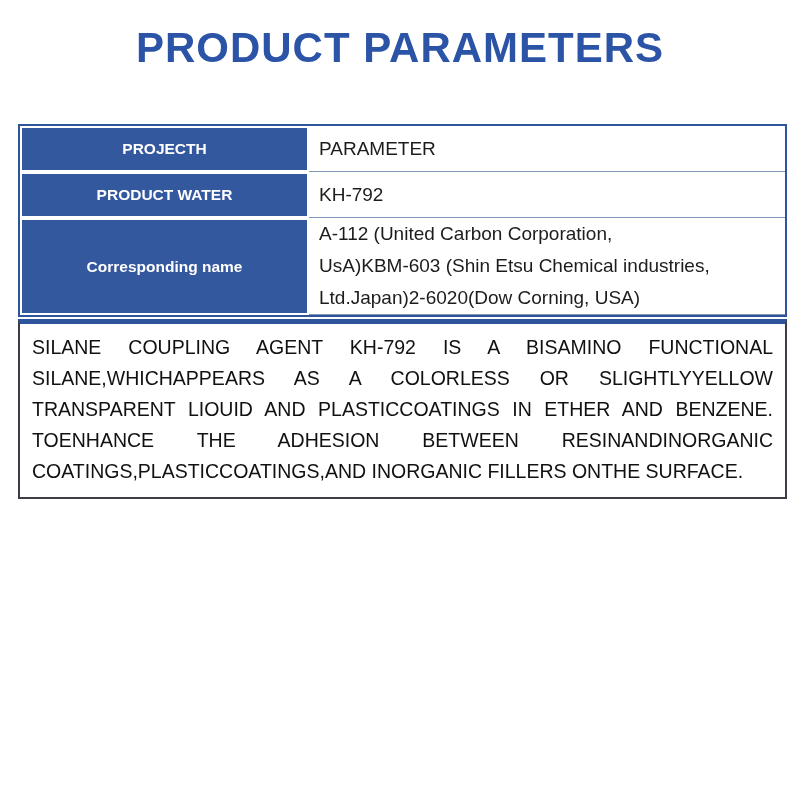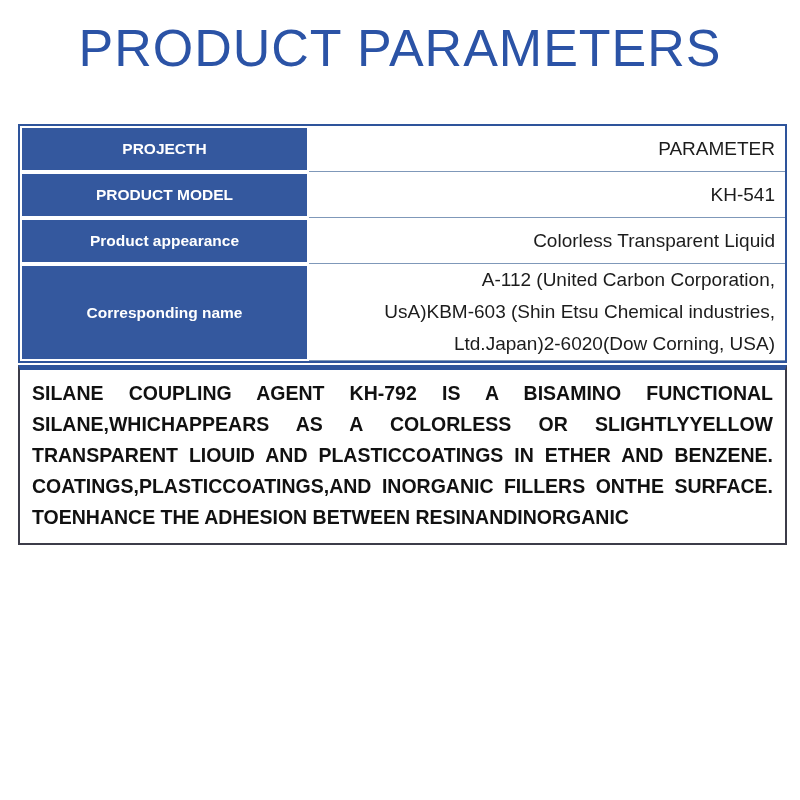--- a/index.html
+++ b/index.html
@@ -7,23 +7,23 @@
     width: 800px; height: 800px;
     background: #ffffff;
     font-family: "Liberation Sans", sans-serif;
     overflow: hidden;
   }
   * { box-sizing: border-box; }
 
   .page-title {
     margin: 22px 0 0 0;
     text-align: center;
-    font-size: 52px;
+    font-size: 42px;
     line-height: 52px;
-    font-weight: 400;
+    font-weight: 700;
     letter-spacing: 1px;
     color: #2b53a6;
   }
 
   table.ptable {
     margin: 50px 0 0 18px;
     width: 769px;
     border: 2px solid #2e549b;
     border-collapse: separate;
     border-spacing: 0;
@@ -41,37 +41,37 @@
     text-align: center;
     vertical-align: middle;
     padding: 12px 8px;
   }
   td.value-cell {
     border-bottom: 1px solid #7f98b9;
     background: #ffffff;
     color: #1c1c1c;
     font-size: 19px;
     line-height: 32px;
-    text-align: right;
+    text-align: left;
     vertical-align: middle;
     white-space: pre-line;
     padding: 0 10px;
   }
 
   .desc-box {
     margin: 2px 0 0 18px;
     width: 769px;
     border: 2px solid #3c3c49;
     border-top: 5px solid #2e549b;
     padding: 8px 12px 10px 12px;
     background: #ffffff;
   }
   .desc-line {
     font-size: 19.5px;
-    font-weight: bold;
+    font-weight: normal;
     color: #111111;
     line-height: 31px;
     text-align: justify;
     text-align-last: justify;
   }
   .desc-line:last-child {
     text-align: left;
     text-align-last: left;
   }
 </style>
@@ -85,28 +85,24 @@
   <table class="ptable">
     <tbody>
 
         <tr>
           <th class="label-cell">PROJECTH</th>
           <td class="value-cell">PARAMETER</td>
         </tr>
 
 
         <tr>
-          <th class="label-cell">PRODUCT MODEL</th>
-          <td class="value-cell">KH-541</td>
+          <th class="label-cell">PRODUCT WATER</th>
+          <td class="value-cell">KH-792</td>
         </tr>
 
-        <tr>
-          <th class="label-cell">Product appearance</th>
-          <td class="value-cell">Colorless Transparent Liquid</td>
-        </tr>
 
 
         <tr>
           <th class="label-cell">Corresponding name</th>
           <td class="value-cell">A-112 (United Carbon Corporation,
 UsA)KBM-603 (Shin Etsu Chemical industries,
 Ltd.Japan)2-6020(Dow Corning, USA)</td>
         </tr>
 
       </tbody>
@@ -114,18 +110,18 @@
 
   <div class="desc-box">
 
       <div class="desc-line">SILANE COUPLING AGENT KH-792 IS A BISAMINO FUNCTIONAL</div>
 
       <div class="desc-line">SILANE,WHICHAPPEARS AS A COLORLESS OR SLIGHTLYYELLOW</div>
 
       <div class="desc-line">TRANSPARENT LIOUID AND PLASTICCOATINGS IN ETHER AND BENZENE.</div>
 
 
+      <div class="desc-line">TOENHANCE THE ADHESION BETWEEN RESINANDINORGANIC</div>
+
       <div class="desc-line">COATINGS,PLASTICCOATINGS,AND INORGANIC FILLERS ONTHE SURFACE.</div>
-
-      <div class="desc-line">TOENHANCE THE ADHESION BETWEEN RESINANDINORGANIC</div>
     </div>
 
 </div>
 
 </body></html>

